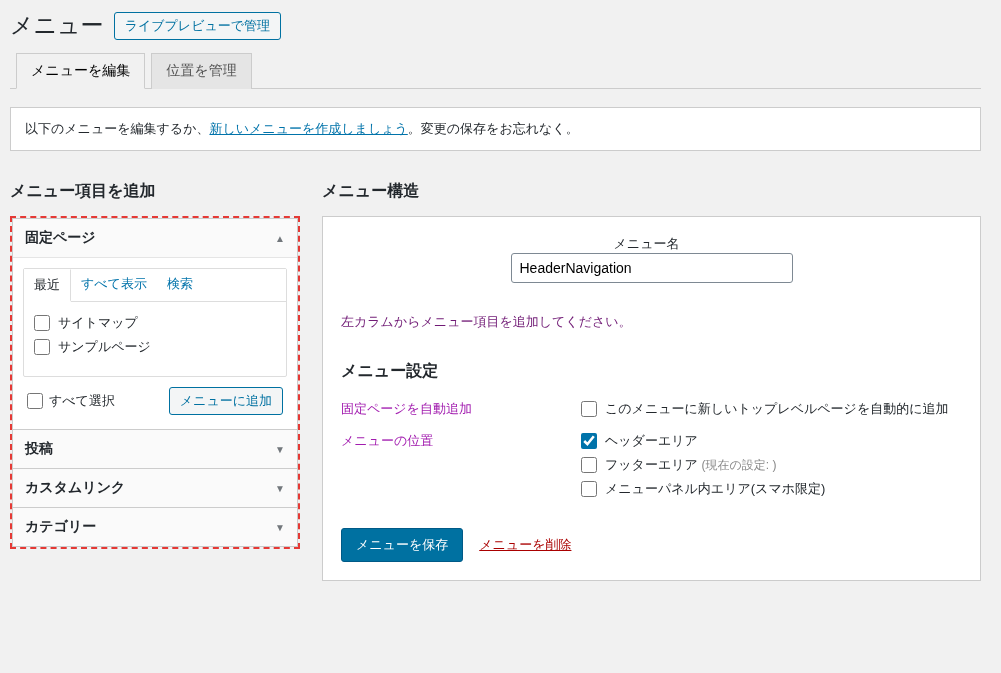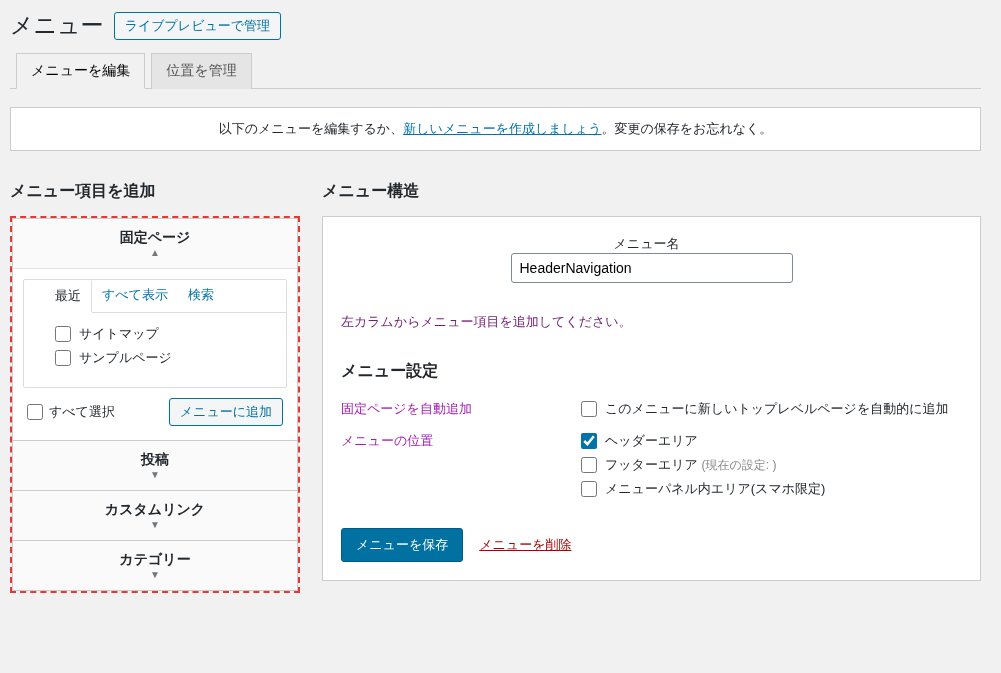--- a/index.html
+++ b/index.html
@@ -47,21 +47,20 @@
     color: #000;
   }
 
   .notice-box {
     background: #fff;
     border: 1px solid #ccc;
     padding: 12px 14px;
     margin-top: 18px;
     margin-bottom: 30px;
     font-size: 13px;
-    text-align: center;
   }
   .notice-box a { color: #0073aa; text-decoration: underline; }
 
   .columns { display: flex; gap: 22px; align-items: flex-start; }
 
   .left-col { width: 290px; flex: 0 0 290px; }
   .section-heading { font-size: 16px; font-weight: 700; margin-bottom: 14px; }
 
   .dashed-wrap {
     border: 2px dashed #e53935;
@@ -77,34 +76,32 @@
   .accordion-item:first-child { margin-top: 0; }
   .accordion-header {
     display: flex;
     justify-content: space-between;
     align-items: center;
     padding: 10px 12px;
     font-size: 14px;
     font-weight: 700;
     cursor: pointer;
     background: #fafafa;
-    flex-direction: column;
   }
   .accordion-body {
     border-top: 1px solid #e5e5e5;
     padding: 10px 10px 12px 10px;
   }
   .tri { font-size: 10px; color: #72777c; }
   .tri.up::before { content: "▲"; }
   .tri.down::before { content: "▼"; }
 
   .inner-tabs {
     border: 1px solid #ddd;
     border-radius: 2px;
-    padding-left: 21px;
   }
   .inner-tabs-bar {
     display: flex;
     border-bottom: 1px solid #ddd;
     background: #fff;
   }
   .inner-tab {
     padding: 6px 10px;
     font-size: 13px;
     color: #0073aa;

